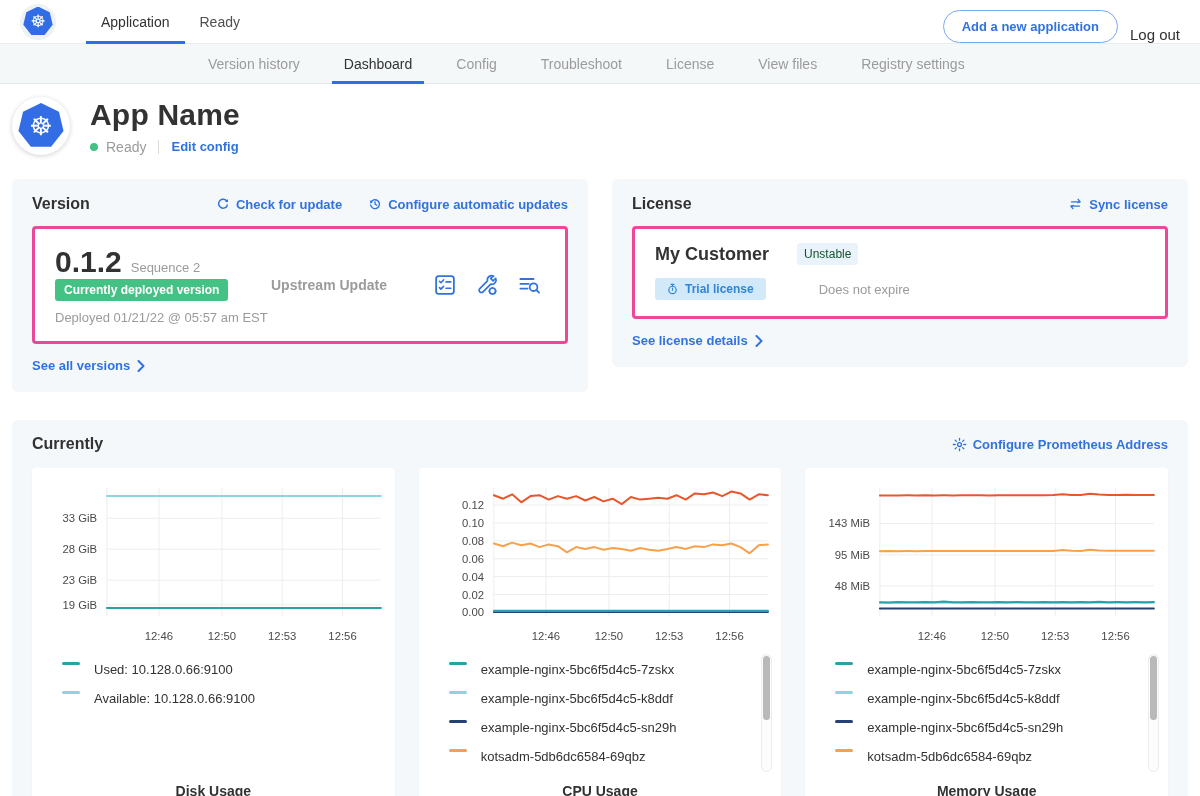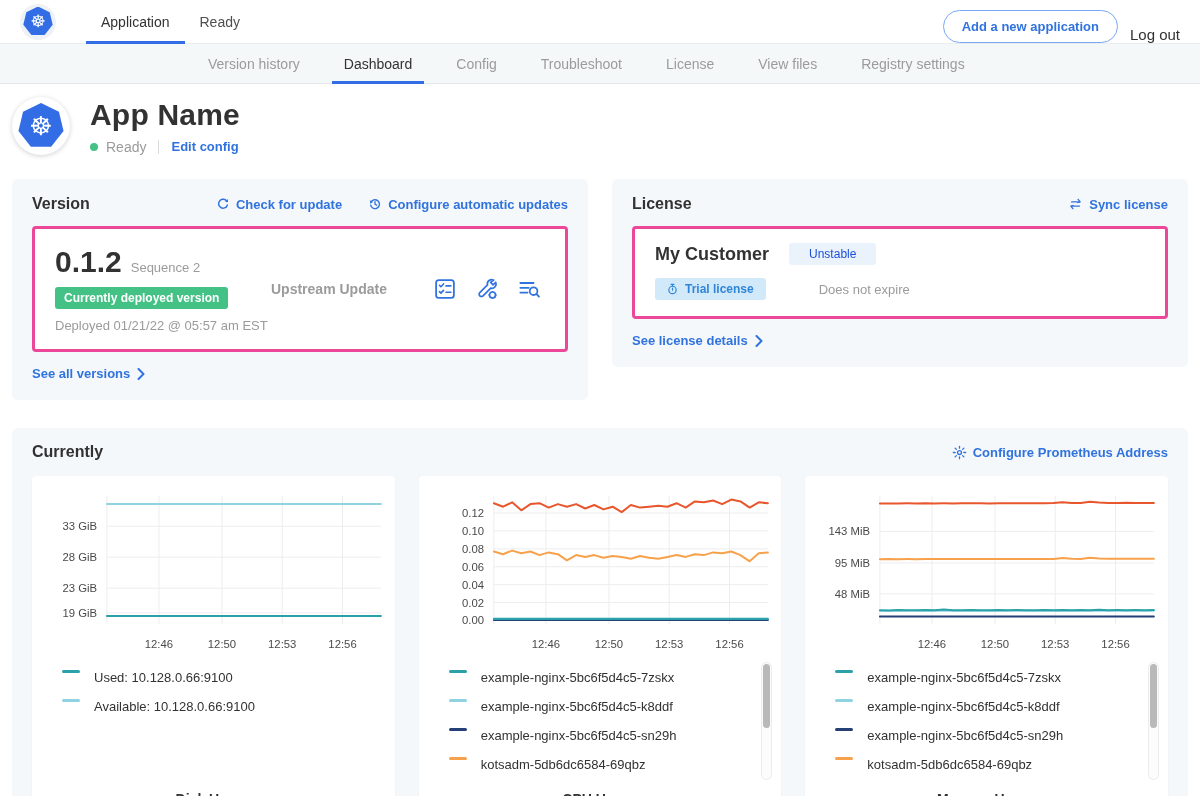--- a/index.html
+++ b/index.html
@@ -56,32 +56,32 @@
   .card-title { font-size:16px; font-weight:700; }
   .card-head .head-links { margin-left:auto; display:flex; gap:26px; }
   .icon-link { display:flex; align-items:center; gap:6px; font-size:13px; }
   .inner-card { background:#fff; border:3px solid #ec4899; border-radius:4px; margin-top:13px; }
 
   .version-inner { display:flex; align-items:center; padding:16px 24px 16px 20px; }
   .ver-left { width:216px; }
   .ver-num-row { display:flex; align-items:baseline; gap:9px; }
   .ver-num { font-size:30px; font-weight:700; }
   .ver-seq { font-size:13px; color:#9b9b9b; }
-  .deployed-badge { display:inline-block; margin-top:8px; background:#44c185; color:#fff;
+  .deployed-badge { display:inline-block; background:#44c185; color:#fff;
     font-size:12px; font-weight:700; padding:4px 9px; border-radius:3px; }
   .deployed-at { margin-top:9px; font-size:13px; color:#9b9b9b; }
   .ver-source { font-size:14px; font-weight:700; color:#9b9b9b; }
   .ver-icons { margin-left:auto; display:flex; gap:18px; color:#3173de; align-items:center; }
   .ver-icons .vicon { cursor:pointer; display:grid; place-items:center; }
   .see-link { display:inline-flex; align-items:center; gap:7px; margin-top:14px; font-size:13px; }
 
   .license-inner { padding:14px 20px 16px; }
-  .cust-row { display:flex; align-items:center; gap:20px; }
+  .cust-row { display:flex; align-items:center; gap:28px; }
   .cust-name { font-size:18px; font-weight:700; }
-  .chan-badge { background:#eaf3fc; color:#1d4ed8; font-size:12px; padding:4px 20px; border-radius:3px; }
+  .chan-badge { background:#eaf3fc; color:#14532d; font-size:12px; padding:4px 7px; border-radius:3px; }
   .lic-row2 { display:flex; align-items:center; gap:12px; margin-top:13px; }
   .trial-badge { display:inline-flex; align-items:center; gap:7px; background:#d2e9fa; color:#2f86d8;
     font-size:12px; font-weight:700; padding:4px 12px; border-radius:3px; }
   .expiry { font-size:13px; color:#9b9b9b;padding-left:41px; }
 
   
   .monitoring { margin:28px 12px 0; background:#f4f8fa; border-radius:6px; padding:15px 20px 20px; }
   .charts-row { display:flex; gap:24px; margin-top:15px; }
   .chart-card { position:relative; flex:1; background:#fff; border-radius:4px;
     box-shadow:0 1px 2px rgba(0,0,0,.05); height:344px; padding-top:8px; }

